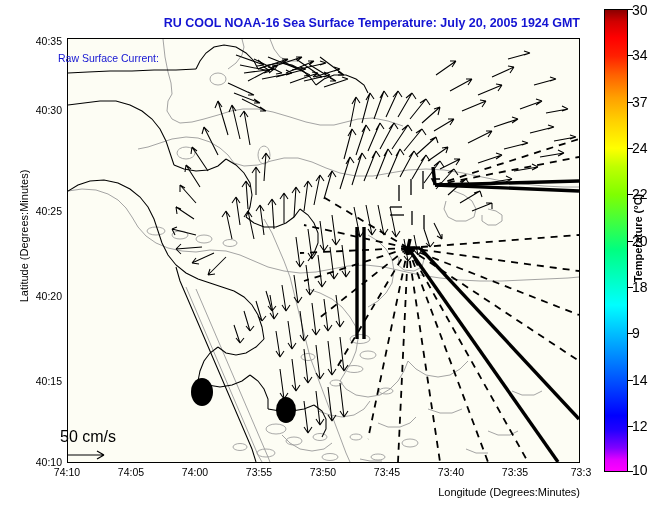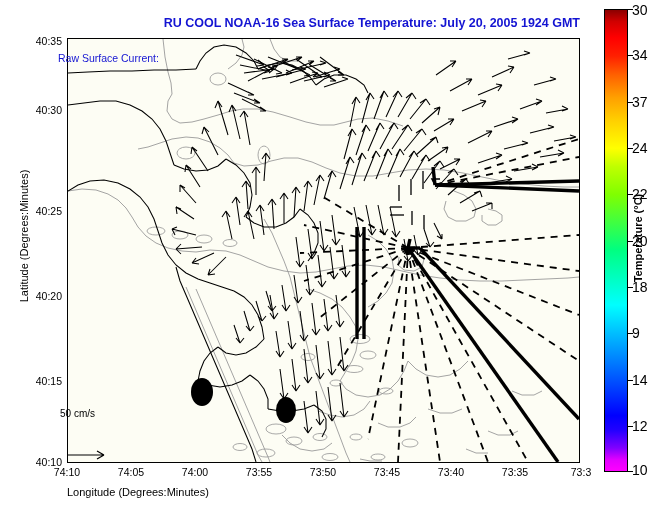--- a/index.html
+++ b/index.html
@@ -17,30 +17,30 @@
               background:#fdfdf4;border:1.4px solid #000;box-sizing:border-box;}
   .plot-clip{position:absolute;left:0;top:0;width:100%;height:100%;overflow:hidden;}
   .plot-clip svg{display:block;}
 
   
   .annot{position:absolute;color:#1414d2;font-size:10.5px;white-space:nowrap;}
   .annot.l1{left:58px;top:52px;}
   .annot.l2{left:58px;top:69px;}
 
   
-  .scalekey{position:absolute;left:60px;top:408px;font-size:10px;color:#000;white-space:nowrap;}
+  .scalekey{position:absolute;left:60px;top:428px;font-size:16px;color:#000;white-space:nowrap;}
   .scalearrow{position:absolute;left:66px;top:448px;}
 
   
   .xtick{position:absolute;top:466px;font-size:10.5px;color:#000;
          transform:translateX(-50%);white-space:nowrap;}
   .ytick{position:absolute;left:62px;font-size:10.5px;color:#000;
          transform:translate(-100%,-50%);white-space:nowrap;}
 
-  .xlabel{position:absolute;left:67px;top:486px;width:513px;text-align:left;
+  .xlabel{position:absolute;left:67px;top:486px;width:513px;text-align:right;
           font-size:11px;color:#000;}
   .ylabel{position:absolute;left:-86px;top:230px;width:220px;text-align:center;
           font-size:11px;color:#000;transform:rotate(-90deg);transform-origin:center;}
 
   
   .cbar{position:absolute;left:604px;top:9px;width:24px;height:463px;
         border:1.2px solid #000;box-sizing:border-box;
         background:linear-gradient(to top,
           #ff00ff 0%, #e000ff 2.5%, #8000ff 5%,
           #2000ff 9%, #0000ff 12%, #0040ff 18%,

